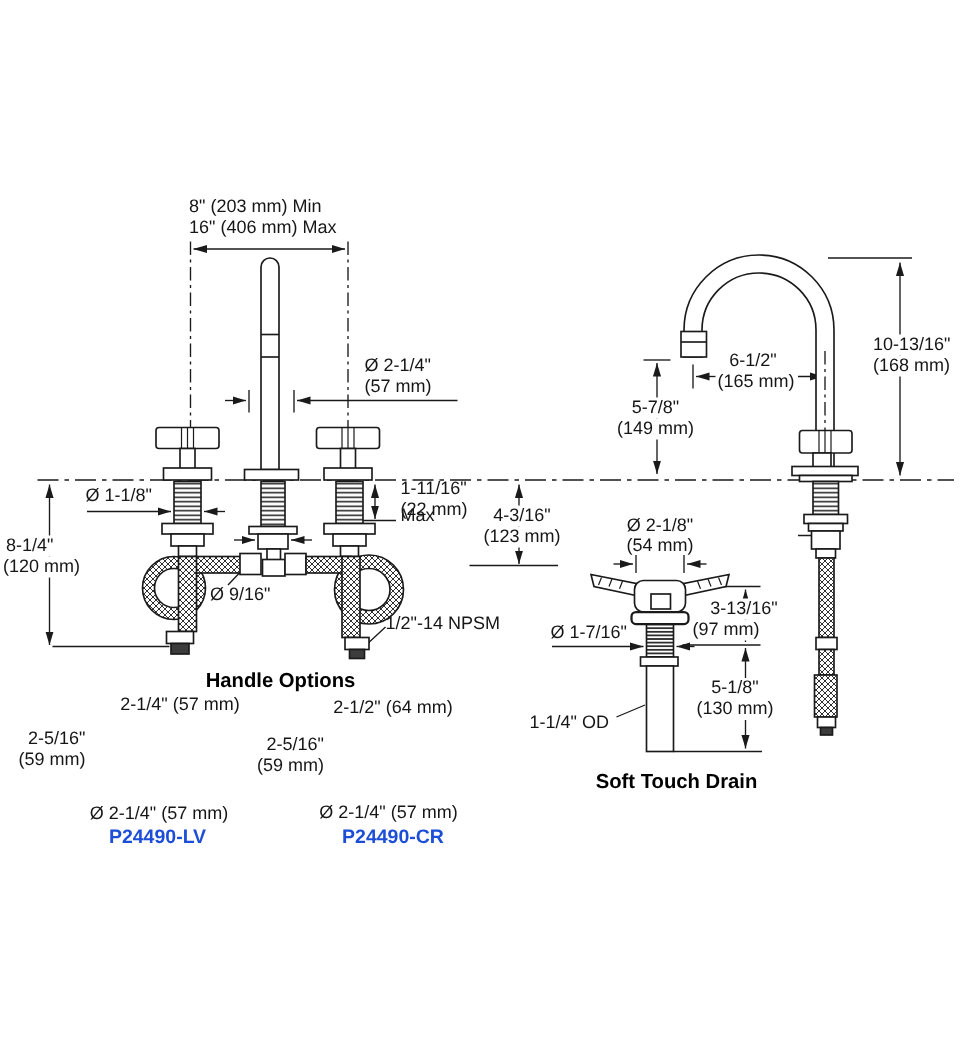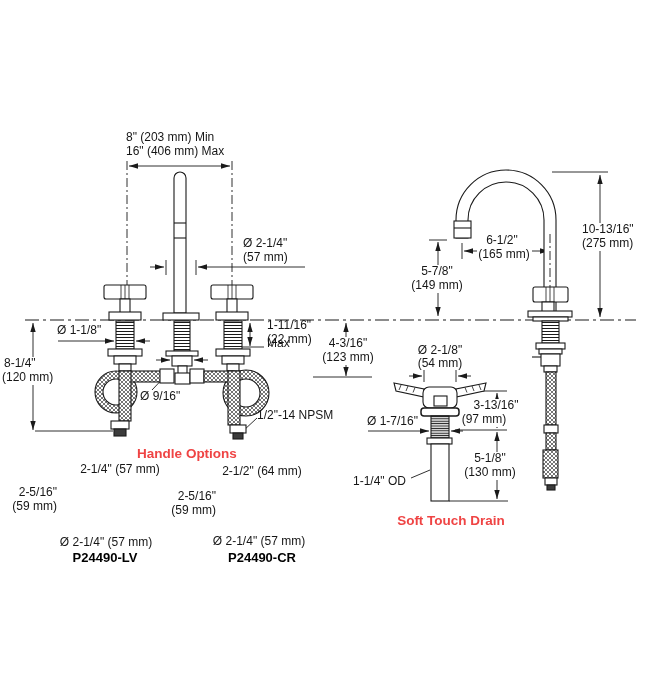--- a/index.html
+++ b/index.html
@@ -4,22 +4,22 @@
 <style>
   html,body{margin:0;padding:0;background:#fff;}
   .canvas{position:relative;width:645px;height:700px;background:#fff;overflow:hidden;
           font-family:"Liberation Sans",sans-serif;}
   svg{position:absolute;left:0;top:0;}
   .lbl{position:absolute;font:12px/1.16 "Liberation Sans",sans-serif;color:#161616;
        white-space:nowrap;padding:0 1px;}
   .bg{background:#fff;}
   .c{transform:translateX(-50%);}
   .r{transform:translateX(-100%);}
-  .b{font-weight:bold;font-size:13.5px;color:#ef4444;}
-  .pn{font-weight:bold;font-size:13px;color:#000000;}
+  .b{font-weight:bold;font-size:13.5px;color:#000000;}
+  .pn{font-weight:bold;font-size:13px;color:#1d4ed8;}
 </style>
 </head>
 <body>
 
 <div class="canvas">
 
 <svg width="645" height="700" viewBox="0 0 645 700">
   <defs>
     <marker id="ah" orient="auto" markerUnits="userSpaceOnUse" markerWidth="10" markerHeight="7" refX="9" refY="3.5">
       <path d="M0,0.8 L9,3.5 L0,6.2 Z" fill="#1a1a1a"></path>
@@ -231,21 +231,21 @@
   <div class="lbl bg c" style="left:348px;top:337px">4-3/16"</div>
   <div class="lbl bg c" style="left:348px;top:351px">(123 mm)</div>
   <div class="lbl" style="left:139px;top:390px">Ø 9/16"</div>
   <div class="lbl" style="left:256px;top:409px">1/2"-14 NPSM</div>
 
   <div class="lbl c" style="left:502px;top:234px">6-1/2"</div>
   <div class="lbl bg c" style="left:504px;top:248px">(165 mm)</div>
   <div class="lbl bg c" style="left:437px;top:265px">5-7/8"</div>
   <div class="lbl bg c" style="left:437px;top:279px">(149 mm)</div>
   <div class="lbl bg" style="left:581px;top:223px">10-13/16"</div>
-  <div class="lbl bg" style="left:581px;top:237px">(275 mm)</div>
+  <div class="lbl bg" style="left:581px;top:237px">(168 mm)</div>
 
   <div class="lbl b c" style="left:187px;top:446px">Handle Options</div>
 
   <div class="lbl c" style="left:120px;top:463px">2-1/4" (57 mm)</div>
   <div class="lbl r" style="left:58px;top:486px">2-5/16"</div>
   <div class="lbl r" style="left:58px;top:500px">(59 mm)</div>
   <div class="lbl c" style="left:106px;top:536px">Ø 2-1/4" (57 mm)</div>
   <div class="lbl pn c" style="left:105px;top:550px">P24490-LV</div>
 
   <div class="lbl c" style="left:262px;top:465px">2-1/2" (64 mm)</div>

